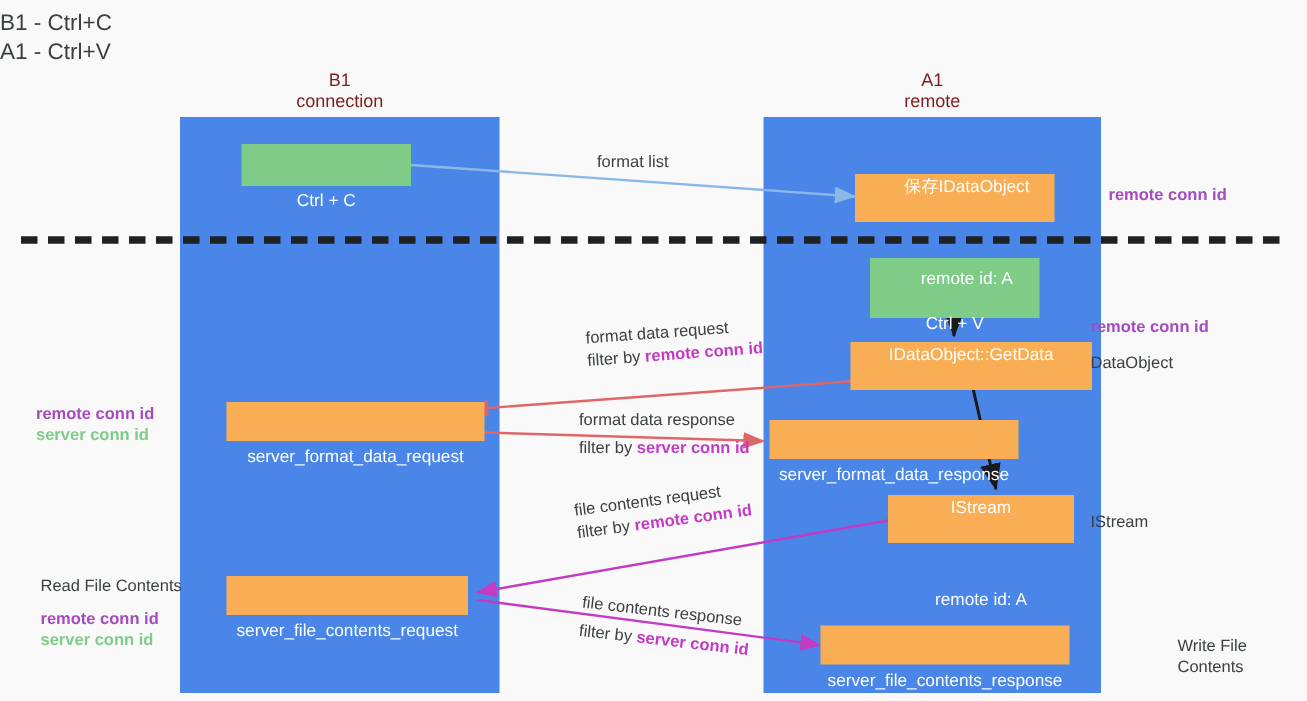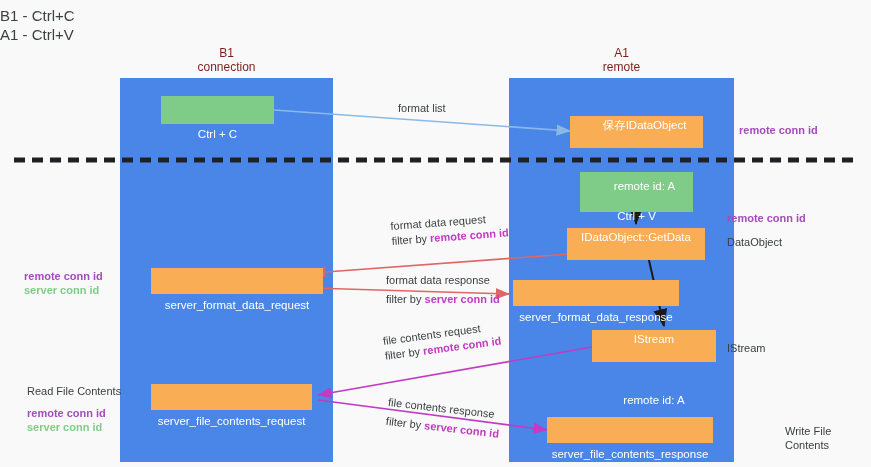--- a/index.html
+++ b/index.html
@@ -117,21 +117,21 @@
 
   <div class="node green" style="left:580px;top:172px;width:113px;height:40px;">
     <span class="ln">Ctrl + V</span>
   </div>
 
   <div class="node orange" style="left:570px;top:116px;width:133px;height:32px;padding-left:16px;">
     <span class="ln">保存IDataObject</span>
     <span class="ln">remote id: A</span>
   </div>
 
-  <div class="node orange" style="left:567px;top:228px;width:138px;height:32px;">
+  <div class="node orange" style="left:567px;top:228px;width:161px;height:32px;">
     <span class="ln">IDataObject::GetData</span>
     <span class="ln">remote id: A</span>
   </div>
 
   <div class="node orange" style="left:151px;top:268px;width:172px;height:26px;">
     <span class="ln">server_format_data_request</span>
   </div>
 
   <div class="node orange" style="left:513px;top:280px;width:166px;height:26px;">
     <span class="ln">server_format_data_response</span>

